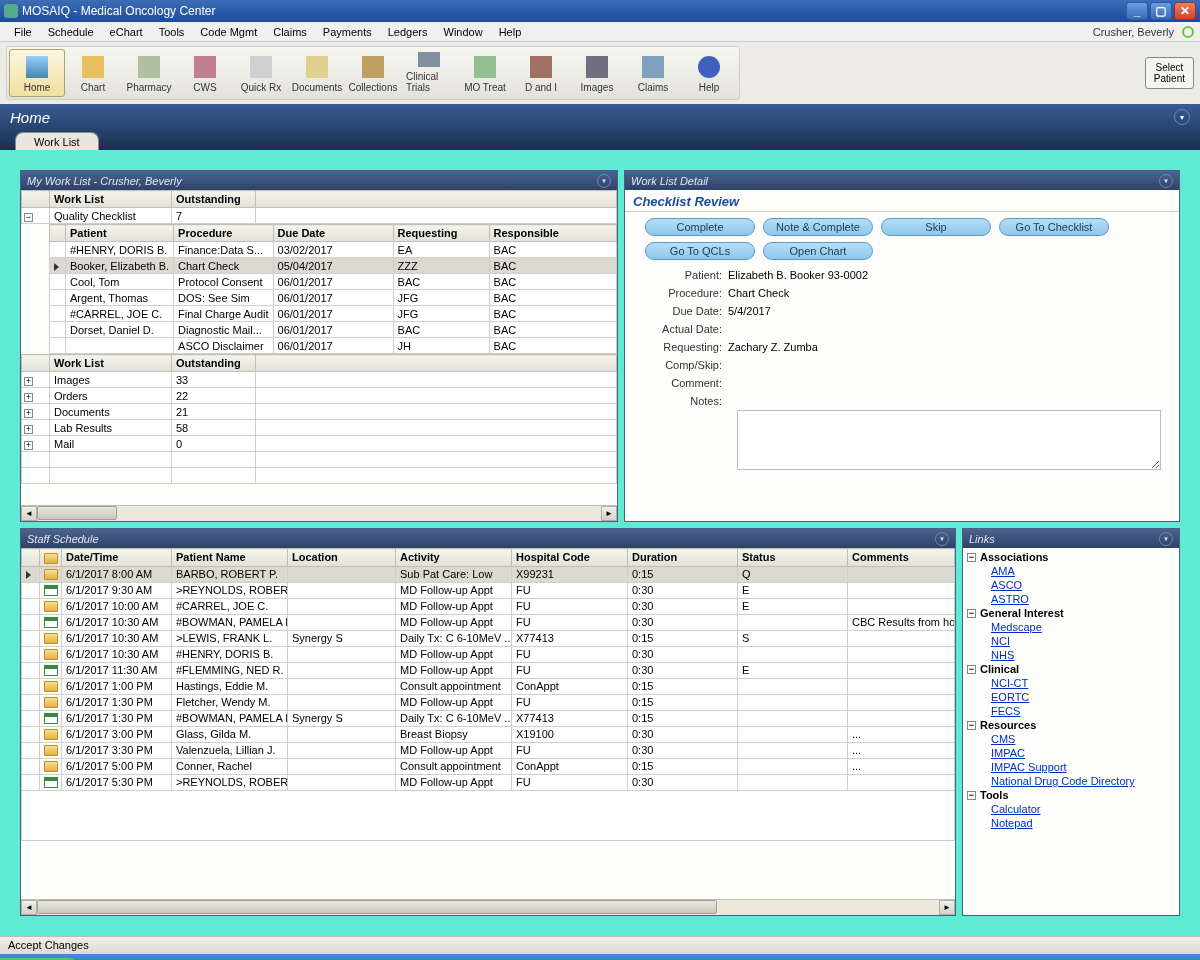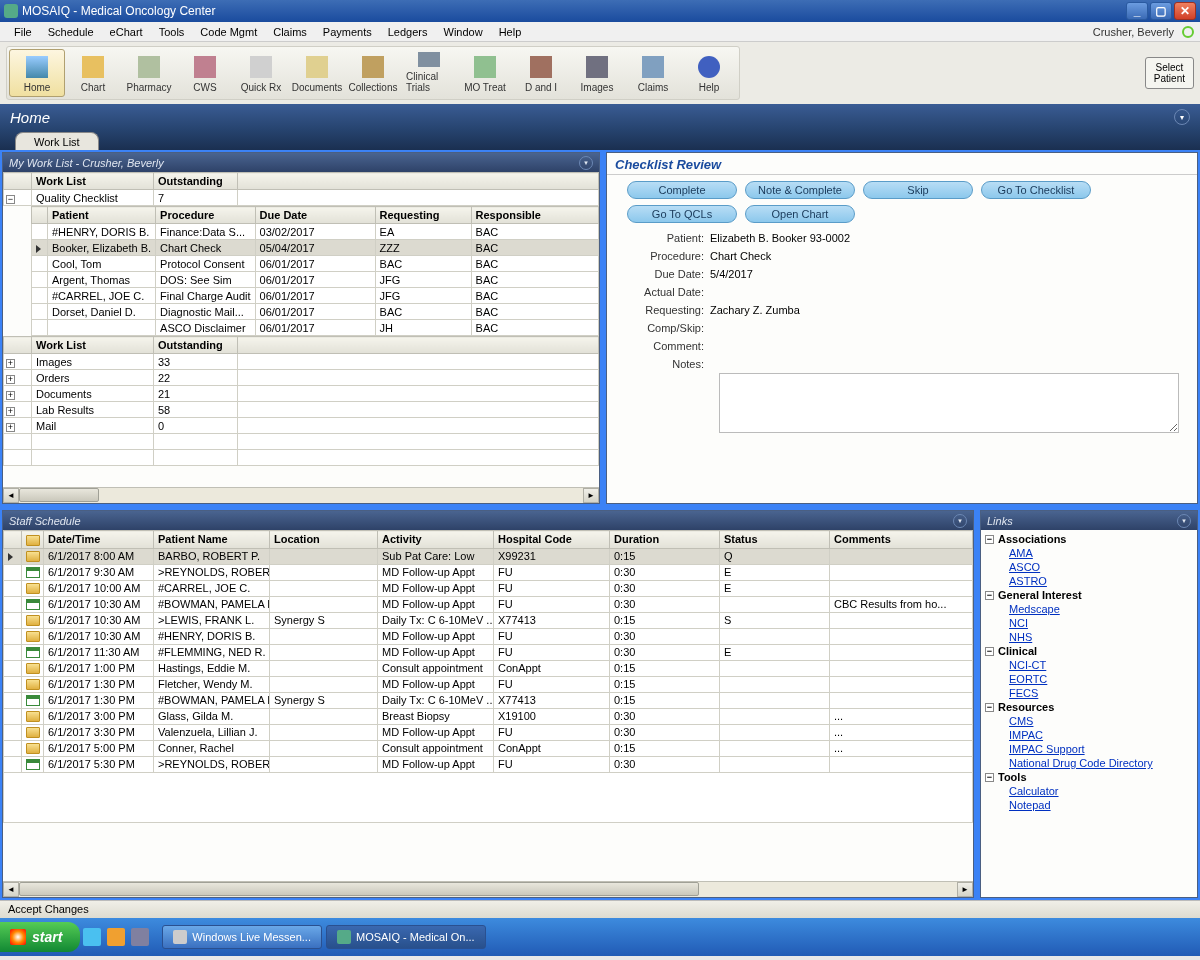--- a/index.html
+++ b/index.html
@@ -31,21 +31,21 @@
 .select-pt { margin-left:auto; border:1px solid #888; background:#f5f5f0; padding:4px 8px; font-size:10px; text-align:center; line-height:1.1; border-radius:3px; }
 
 
 .homestrip { height:26px; background:linear-gradient(to bottom,#3a5c94,#26436e); color:#fff; display:flex; align-items:center; padding:0 10px; font-size:15px; font-style:italic; }
 .homestrip .circ { margin-left:auto; width:16px;height:16px;border:1px solid #6b87b4;border-radius:50%;display:flex;align-items:center;justify-content:center;font-size:8px;font-style:normal; }
 
 
 .tabstrip { height:20px; background:linear-gradient(to bottom,#26436e,#1a2f50); padding-left:15px; display:flex; align-items:flex-end; }
 .tab { background:#e8e6de; border-radius:8px 8px 0 0; padding:3px 18px 2px; font-size:11px; border:1px solid #888; border-bottom:none; }
 
-.workspace { background:#3b82f6; padding:2px; }
+.workspace { background:#5eead4; padding:20px; }
 .row { display:flex; gap:6px; }
 
 
 .panel { border:1px solid #4a5f82; background:#fff; display:flex; flex-direction:column; }
 .phead { height:19px; background:linear-gradient(to bottom,#4a6490,#2e4268); color:#e0e6f0; font-size:11px; font-style:italic; display:flex; align-items:center; padding:0 6px; }
 .phead .circ { margin-left:auto; width:14px;height:14px;border:1px solid #6b87b4;border-radius:50%;display:flex;align-items:center;justify-content:center;font-size:7px;font-style:normal; }
 .pbody { flex:1; overflow:auto; background:#fdfdfb; position:relative; }
 
 
 .grid { border-collapse:collapse; width:100%; font-size:11px; }
@@ -345,20 +345,24 @@
     <div class="hscroll">
           <div class="btn">◄</div>
           <div class="track">
             <div class="thumb" style="left:0;width:80px"></div>
           </div>
           <div class="btn">►</div>
         </div>
   </div>
 
   <div class="panel" style="flex:1">
+    <div class="phead">
+          <span>Work List Detail</span>
+          <div class="circ">▾</div>
+        </div>
     <div class="pbody">
       <div class="detail-title">Checklist Review</div>
       <div class="pill-row">
         <div class="pill">Complete</div>
         <div class="pill">Note &amp; Complete</div>
         <div class="pill">Skip</div>
         <div class="pill">Go To Checklist</div>
       </div>
       <div class="pill-row" style="padding-top:0">
         <div class="pill">Go To QCLs</div>

